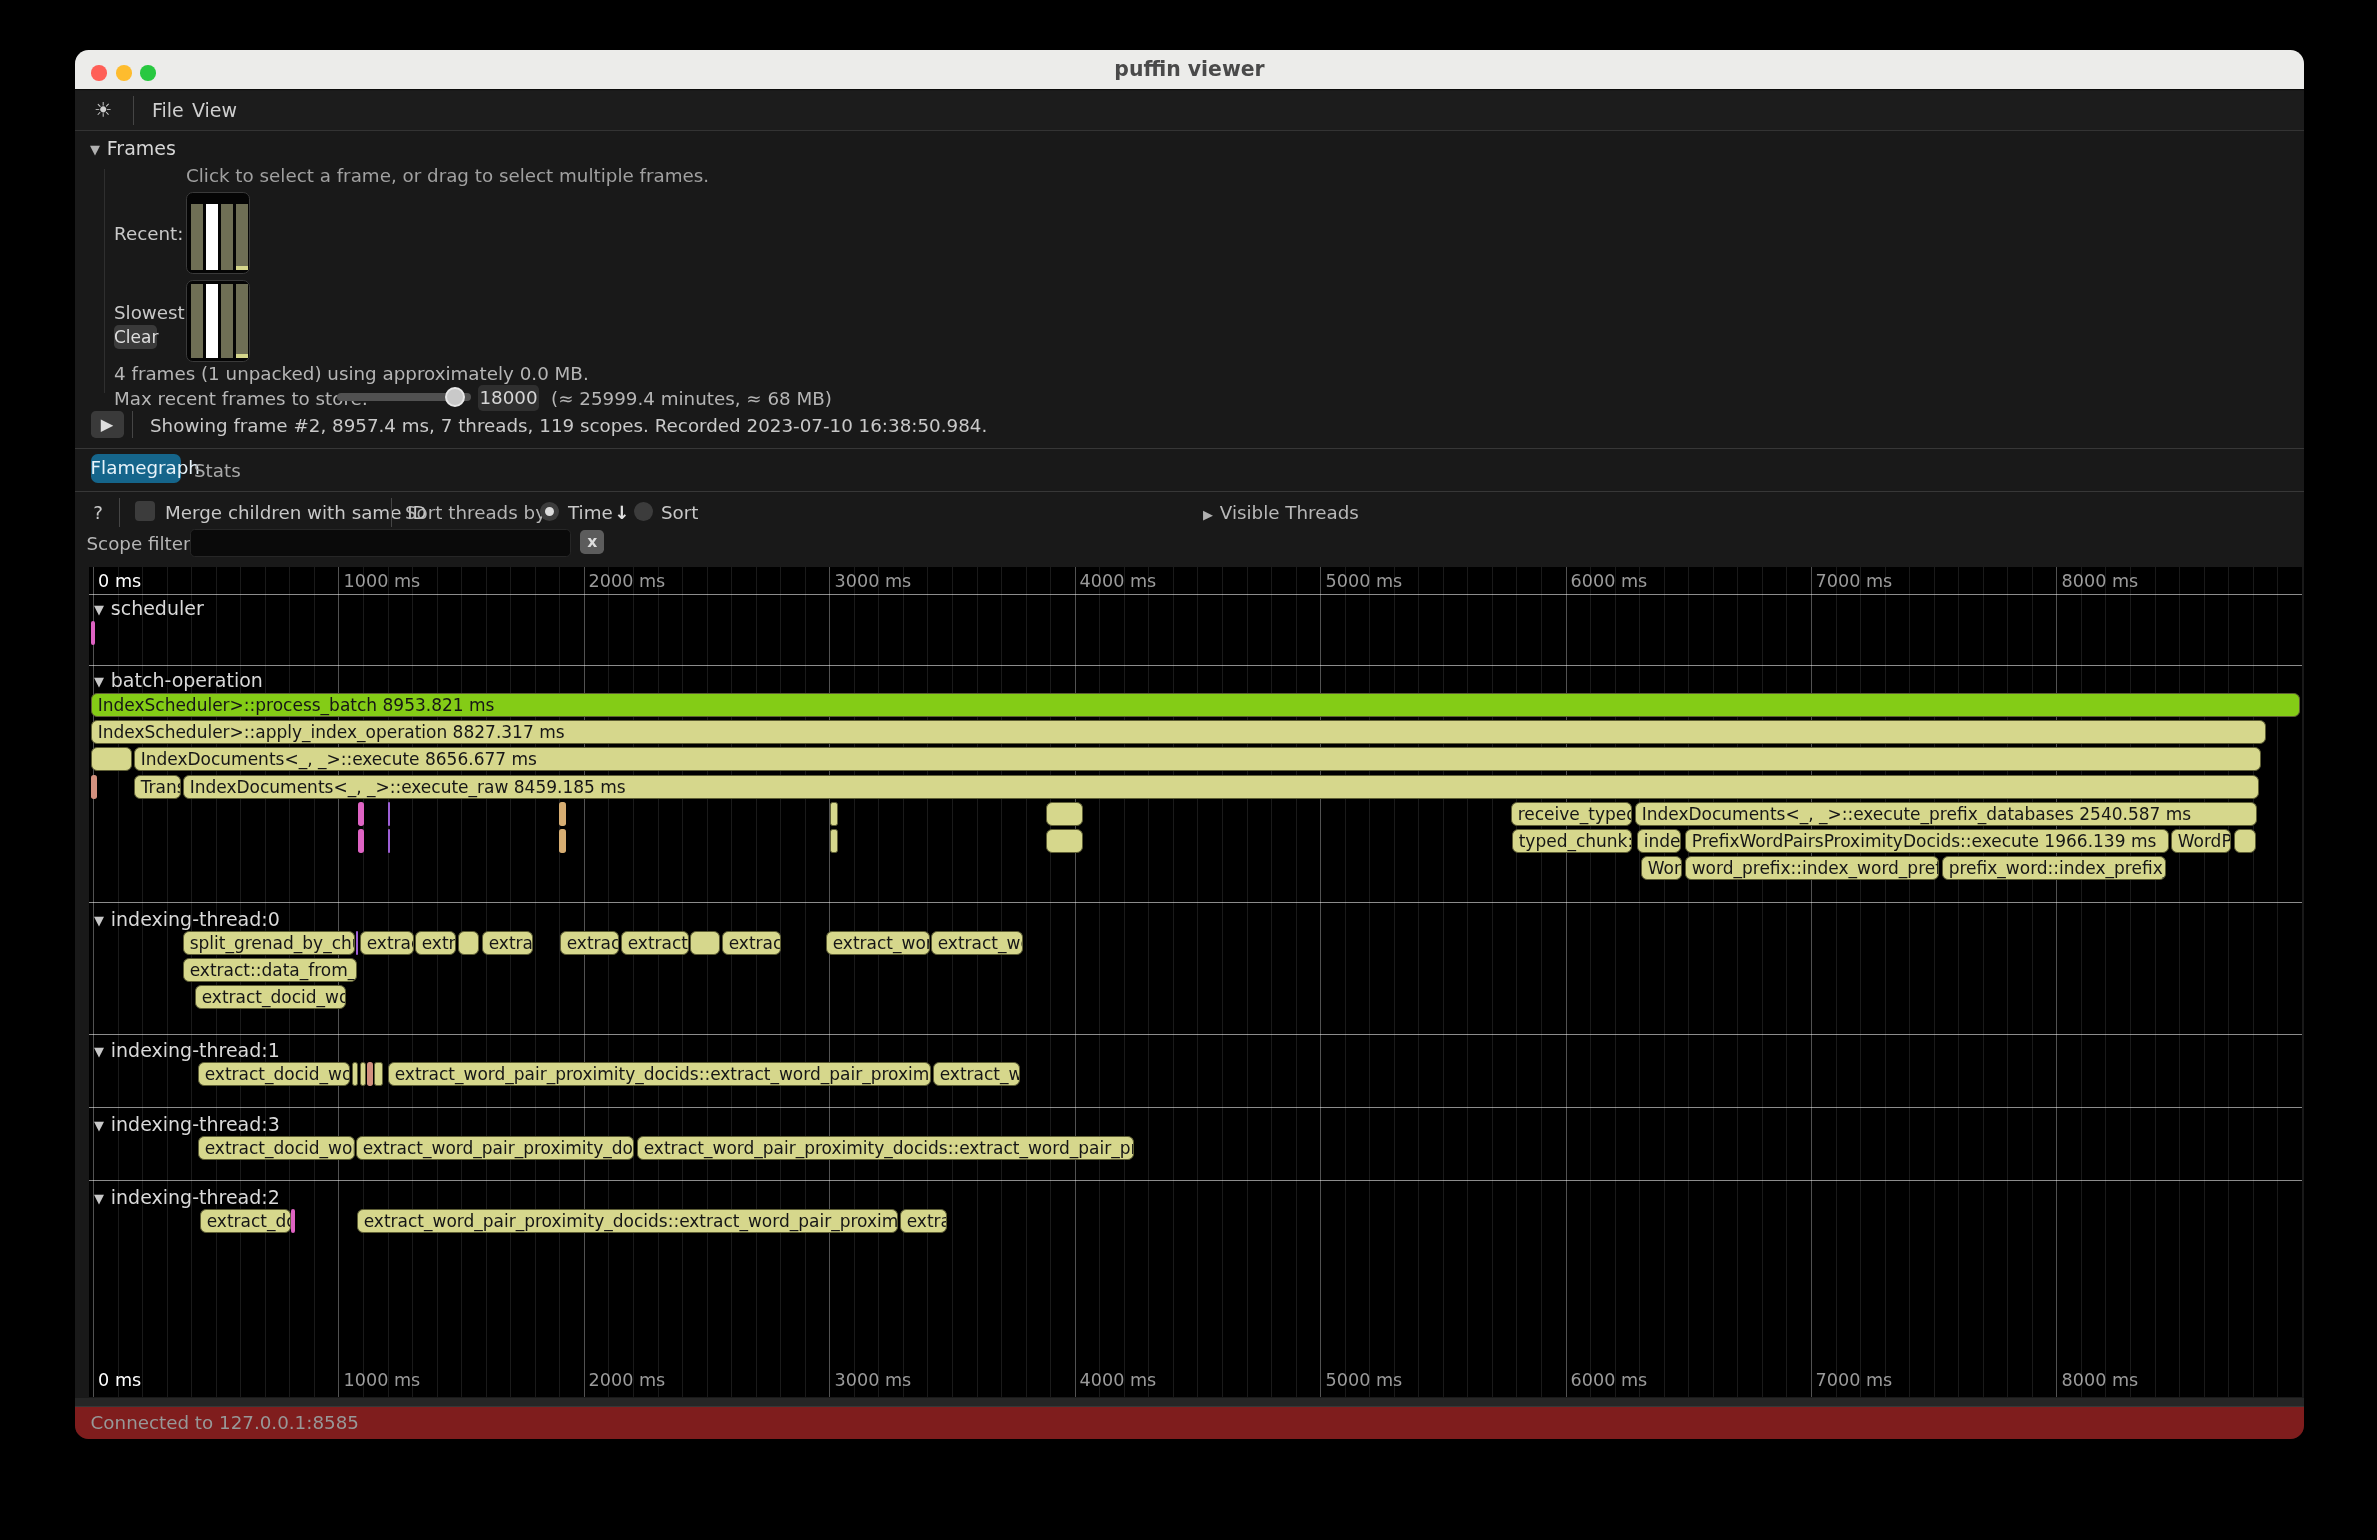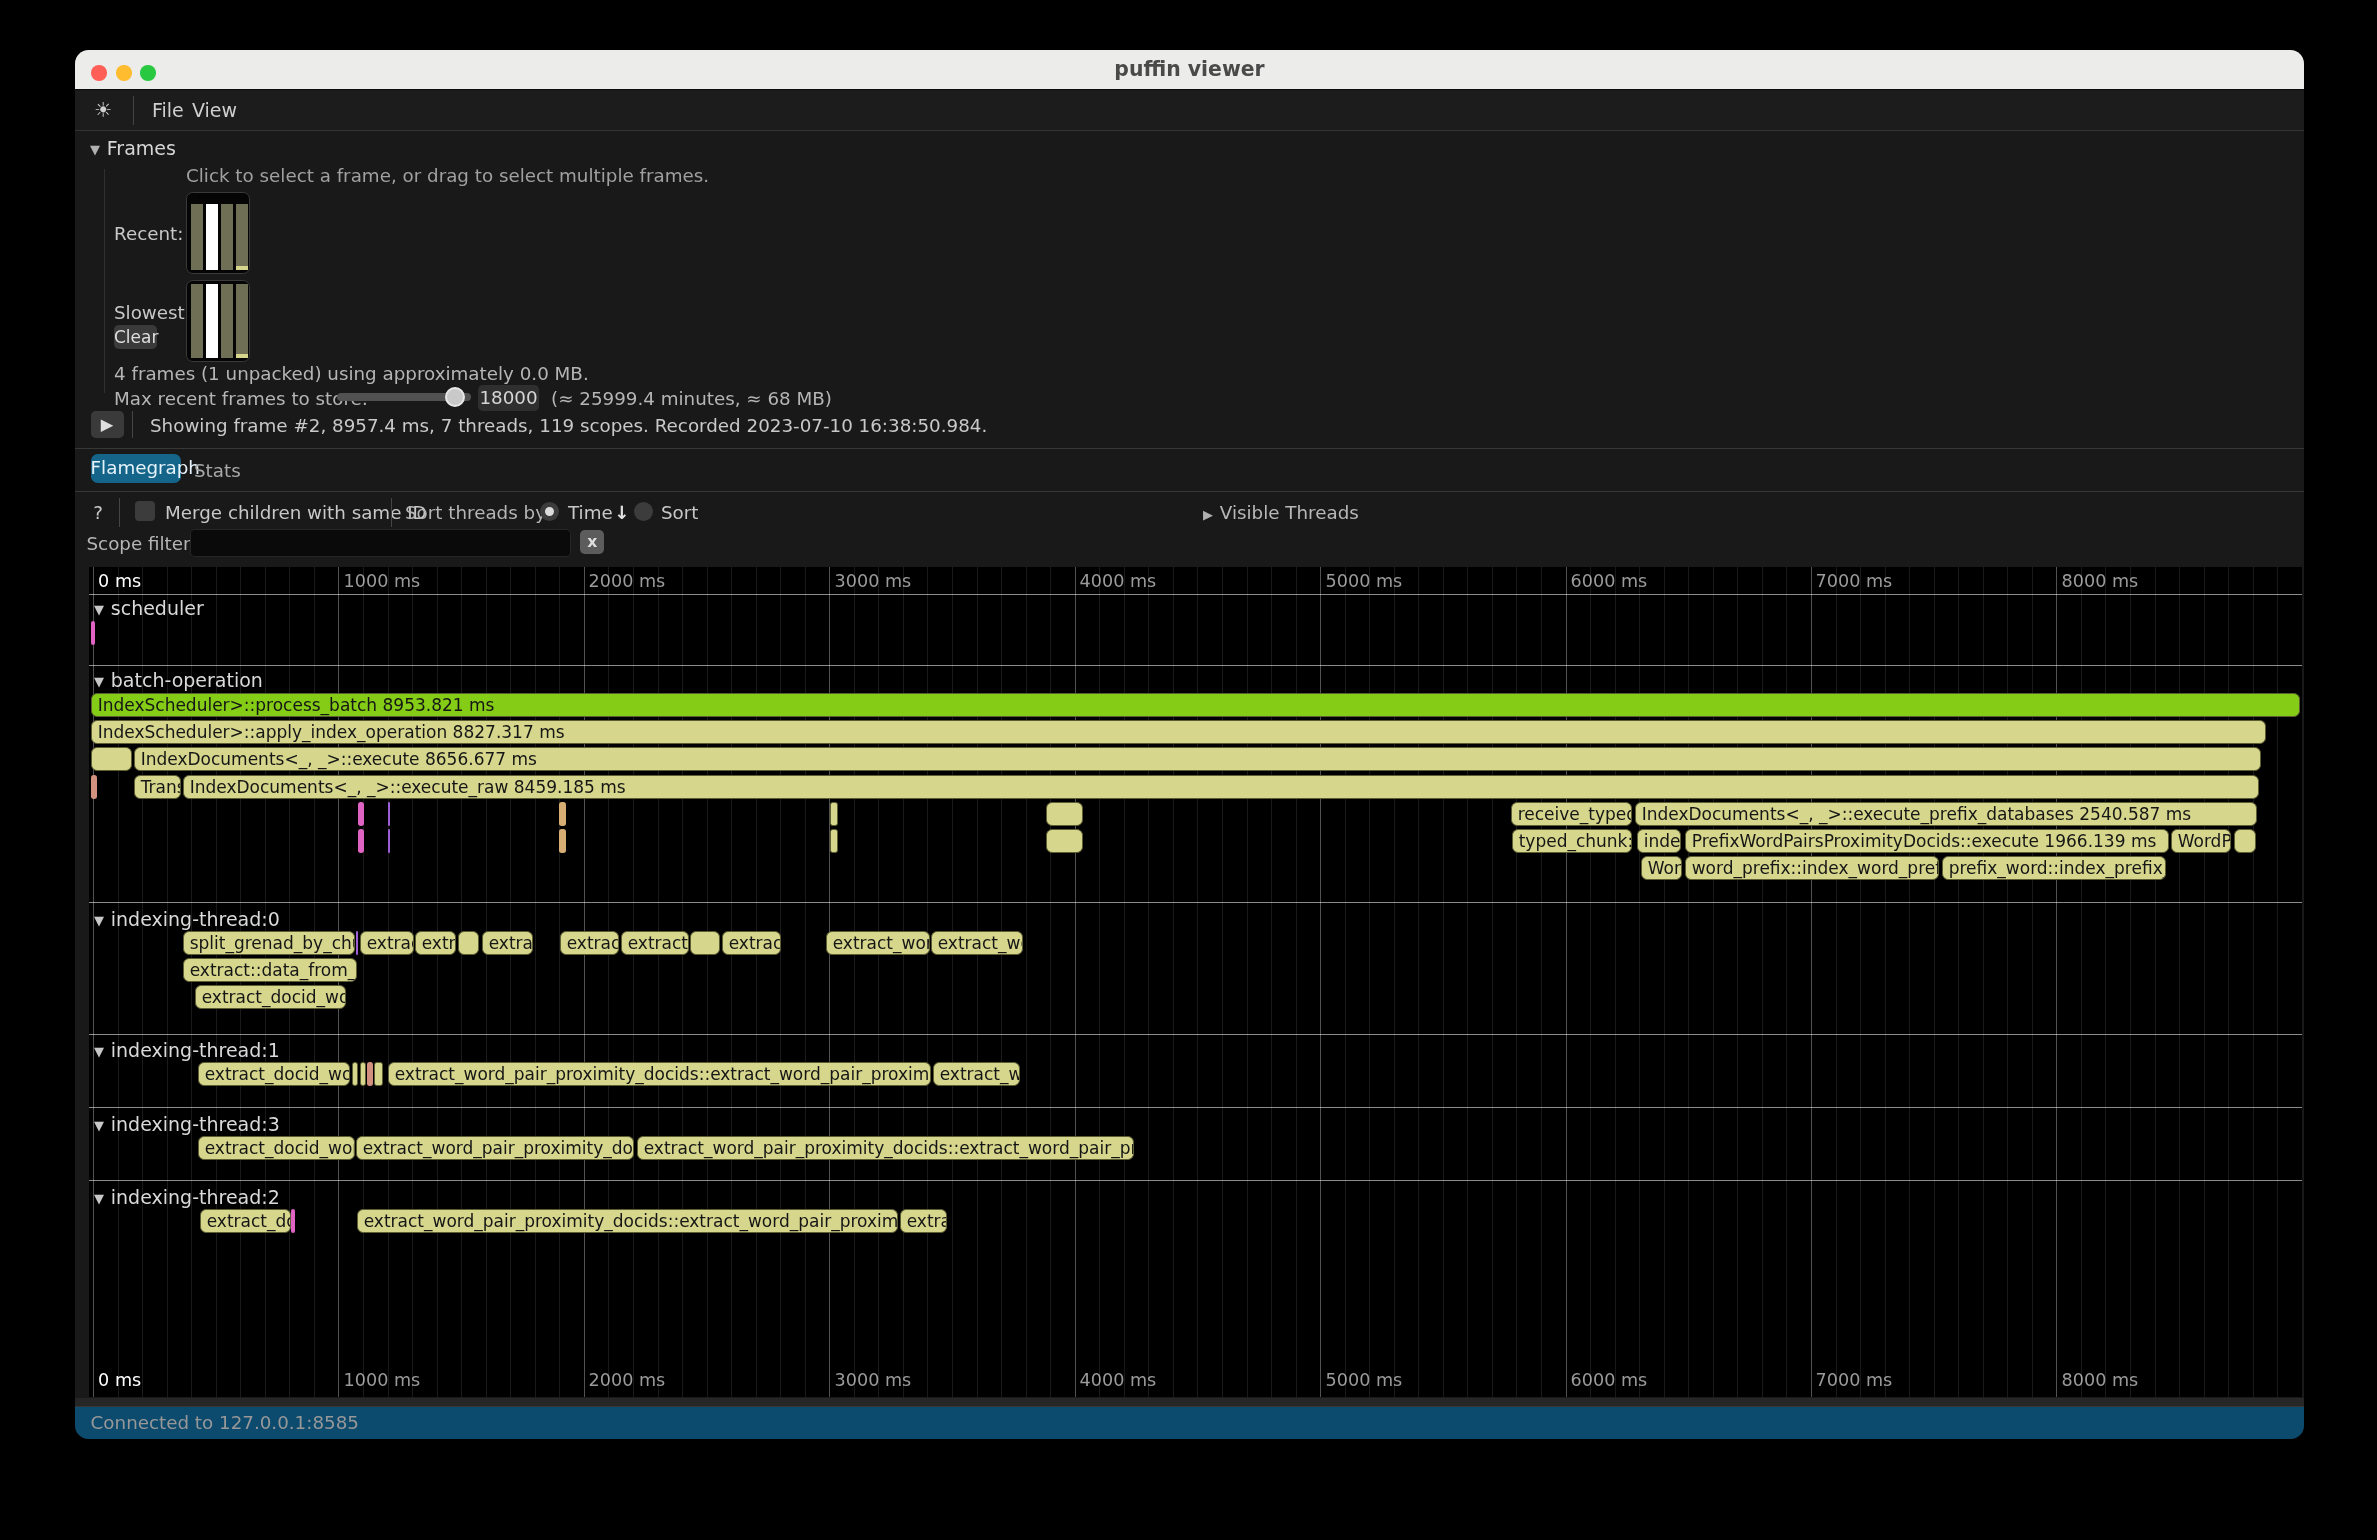--- a/index.html
+++ b/index.html
@@ -37,21 +37,21 @@
   .gl.major{background:rgba(255,255,255,0.32);width:1.4px;}
   .ticklabel{position:absolute;font-size:17.6px;color:#9a9a9a;white-space:nowrap;}
   .ticklabel.bright{color:#fff;}
   .secline{position:absolute;left:0;width:100%;height:1.4px;background:rgba(255,255,255,0.55);}
   .threadlabel{position:absolute;font-size:19px;color:#dadada;white-space:nowrap;}
   .threadlabel .tri{color:#c8c8c8;}
   .fbar{position:absolute;height:24.4px;line-height:23px;border-radius:6.1px;box-sizing:border-box;font-size:17px;padding:0 6.1px;overflow:hidden;white-space:nowrap;}
   .fbar.lab{border:1.4px solid #5e5e35;}
   
   #status-strip{position:absolute;left:0;top:1348px;width:100%;height:8.1px;background:#262626;}
-  #statusbar{position:absolute;left:0;top:1356px;width:100%;height:33px;background:#0c4a6e;border-top:1.4px solid #363636;}
+  #statusbar{position:absolute;left:0;top:1356px;width:100%;height:33px;background:#7f1d1d;border-top:1.4px solid #363636;}
   #status-text{position:absolute;left:15.6px;top:5.4px;font-size:18.3px;color:#989898;}
 </style>
 </head>
 <body>
 
 <div id="window">
 
   <div id="titlebar">
     <span class="light" style="left:16.3px;background:#ff5f57;"></span>
     <span class="light" style="left:41px;background:#febc2e;"></span>

